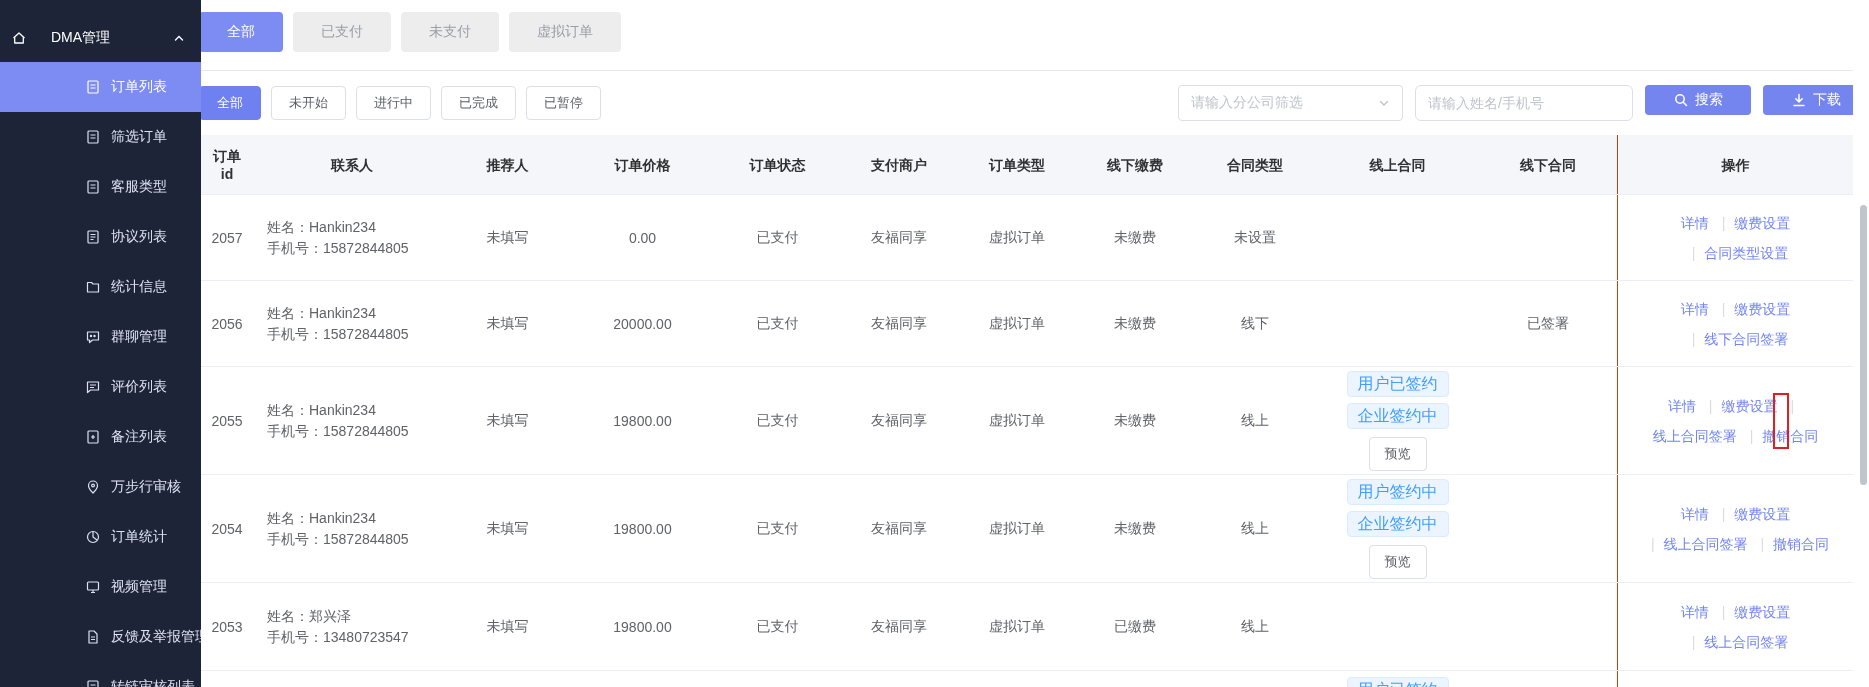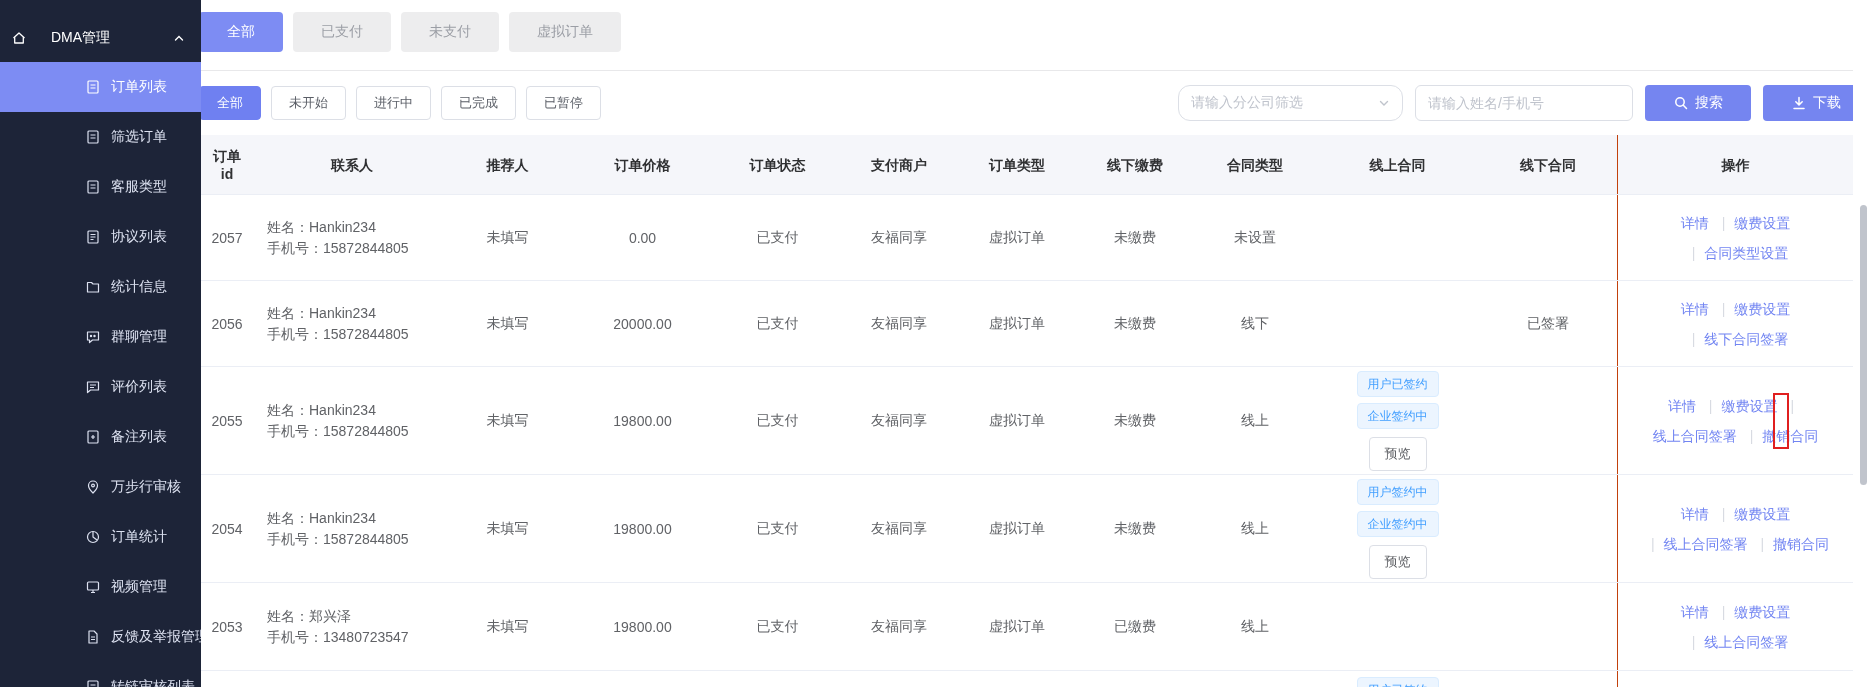--- a/index.html
+++ b/index.html
@@ -36,53 +36,53 @@
   .tab.active { background:#7d8cf3; color:#fff; }
   .hdivider { border-bottom:1px solid #e8e8ea; margin-top:18px; }
   .filters { display:flex; align-items:center; gap:10px; padding:14px 0 14px 14px; }
   .fbtn {
     height:34px; padding:0 17px; border:1px solid #dcdfe6; background:#fff; color:#5a5e66;
     border-radius:4px; display:flex; align-items:center; font-size:13px; cursor:pointer; white-space:nowrap;
   }
   .fbtn.active { background:#6f80f1; border-color:#6f80f1; color:#fff; }
   .filters-right { margin-left:auto; display:flex; gap:12px; margin-right:-16px; }
   .select {
-    width:225px; height:36px; border:1px solid #dcdfe6; border-radius:12px;
+    width:225px; height:36px; border:1px solid #dcdfe6; border-radius:4px;
     display:flex; align-items:center; justify-content:space-between;
     padding:0 10px 0 12px; color:#bfc3cc; cursor:pointer; background:#fff;
   }
   .text-input {
     width:218px; height:36px; border:1px solid #dcdfe6; border-radius:6px;
     padding:0 12px; font-size:14px; color:#606266; outline:none;
     font-family:"Liberation Sans","DejaVu Sans",sans-serif;
   }
   .text-input::placeholder { color:#bfc3cc; }
   .pbtn {
-    height:36px; background:#7585f0; color:#fff; border:none; border-radius:4px;
+    height:30px; background:#7585f0; color:#fff; border:none; border-radius:4px;
     padding:0 28px; display:flex; align-items:center; gap:6px; font-size:14px; cursor:pointer; white-space:nowrap;
   }
   
   .table { margin-left:14px; width:1654px; position:relative; }
   .tr { display:flex; align-items:center; border-bottom:1px solid #ebeef5; background:#fff; }
   .tr.thead { background:#f5f6fa; height:60px; }
   .tr.thead .td { font-weight:bold; color:#303133; line-height:18px; }
   .td {
     padding:0 8px; display:flex; align-items:center; justify-content:center;
     text-align:center; min-height:100%; align-self:stretch;
   }
   .c-id{width:56px; padding:0 8px;} .c-contact{width:190px; justify-content:flex-start; text-align:left; padding-left:12px;}
   .c-ref{width:125px} .c-price{width:145px} .c-status{width:125px} .c-merchant{width:118px}
   .c-otype{width:118px} .c-opay{width:118px} .c-ctype{width:122px}
   .c-online{width:163px} .c-offline{width:138px}
   .c-ops{flex:1; border-left:1px solid #c2410c; padding:0 10px;}
   .h86{min-height:86px} .h108{min-height:108px} .h88{min-height:88px}
   .contact span { display:block; width:152px; line-height:21px; word-break:break-all; }
   .tags-col { flex-direction:column; justify-content:center; gap:6px; }
   .tag {
-    background:#ecf5ff; border:1px solid #d9ecff; color:#409eff; font-size:12px;
+    background:#ecf5ff; border:1px solid #d9ecff; color:#409eff; font-size:16px;
     height:26px; line-height:24px; padding:0 10px; border-radius:4px; white-space:nowrap;
   }
   .preview-btn {
     border:1px solid #dcdfe6; background:#fff; color:#606266; font-size:13px;
     padding:7px 15px; border-radius:4px; margin-top:2px; cursor:pointer;
   }
   .ops-inner { width:100%; text-align:center; line-height:30px; }
   .ops-inner a { color:#7285f2; text-decoration:none; cursor:pointer; white-space:nowrap; }
   .ops-inner > *:not(:first-child)::before { content:"|"; color:#d8dbe2; margin:0 9px; display:inline; }
   .redbox { position:relative; display:inline; }

